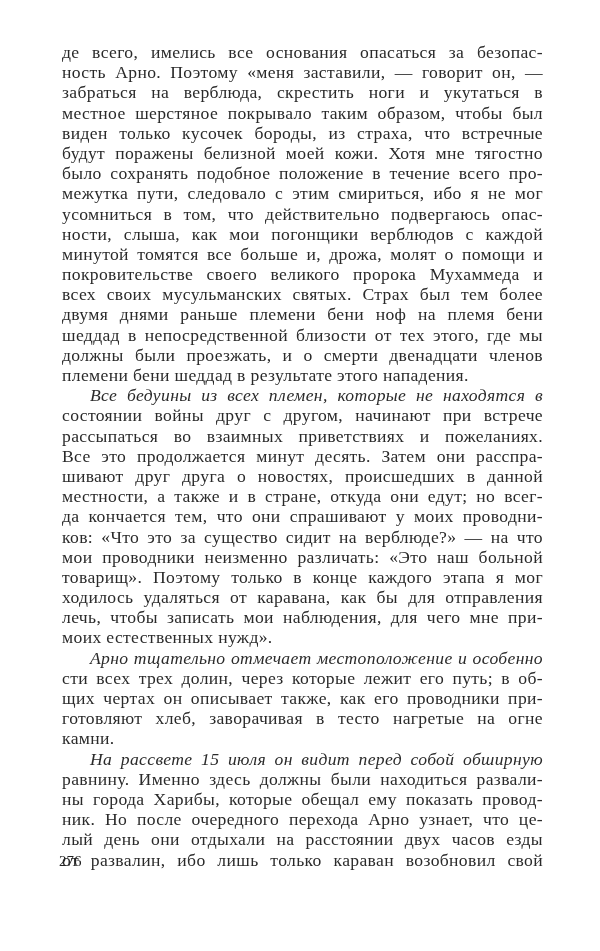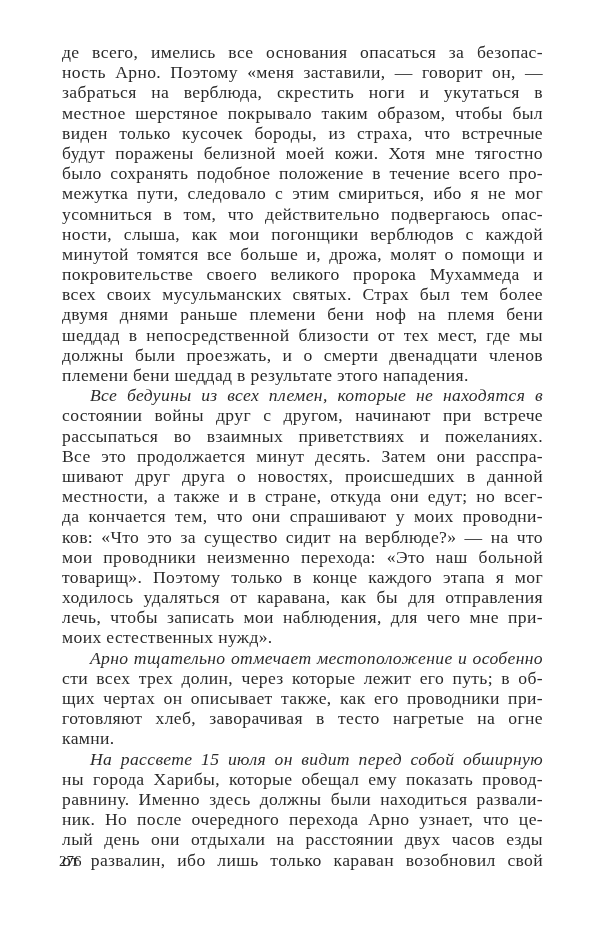--- a/index.html
+++ b/index.html
@@ -69,42 +69,42 @@
       <span class="line">виден только кусочек бороды, из страха, что  встречные</span>
       <span class="line">будут поражены белизной моей кожи. Хотя мне тягостно</span>
       <span class="line">было сохранять подобное положение в течение всего про-</span>
       <span class="line">межутка пути, следовало с этим смириться, ибо я не мог</span>
       <span class="line">усомниться в том, что действительно подвергаюсь опас-</span>
       <span class="line">ности, слыша, как мои погонщики верблюдов с каждой</span>
       <span class="line">минутой томятся все больше и, дрожа, молят о помощи и</span>
       <span class="line">покровительстве своего великого  пророка Мухаммеда и</span>
       <span class="line">всех своих мусульманских святых. Страх был тем более</span>
       <span class="line">двумя днями раньше племени бени ноф на племя бени</span>
-      <span class="line">шеддад в непосредственной близости от тех мест, где мы</span>
+      <span class="line">шеддад в непосредственной близости от тех этого, где мы</span>
       <span class="line">должны были проезжать, и о смерти двенадцати членов</span>
       <span class="line last">племени бени шеддад в результате этого нападения.</span>
       <span class="line indent">Все бедуины из всех племен, которые не находятся в</span>
       <span class="line">состоянии войны друг с другом, начинают  при  встрече</span>
       <span class="line">рассыпаться во взаимных приветствиях  и  пожеланиях.</span>
       <span class="line">Все это продолжается минут десять. Затем они расспра-</span>
       <span class="line">шивают друг друга о новостях, происшедших  в данной</span>
       <span class="line">местности, а также и в стране, откуда они едут; но всег-</span>
       <span class="line">да кончается тем, что они спрашивают у моих проводни-</span>
       <span class="line">ков: «Что это за существо сидит на верблюде?»  — на что</span>
-      <span class="line">мои проводники неизменно перехода: «Это  наш больной</span>
+      <span class="line">мои проводники неизменно различать: «Это  наш больной</span>
       <span class="line">товарищ». Поэтому только в конце каждого этапа я мог</span>
       <span class="line">ходилось удаляться от каравана, как бы для отправления</span>
       <span class="line">лечь, чтобы записать мои наблюдения, для чего мне при-</span>
       <span class="line last">моих естественных нужд».</span>
       <span class="line indent">Арно тщательно отмечает местоположение и особенно</span>
       <span class="line">сти всех трех долин, через которые лежит его путь; в об-</span>
       <span class="line">щих чертах он описывает также, как его проводники при-</span>
       <span class="line">готовляют хлеб, заворачивая в тесто нагретые  на огне</span>
       <span class="line last">камни.</span>
       <span class="line indent">На рассвете 15 июля он видит перед собой обширную</span>
+      <span class="line">равнину.  Именно здесь должны были находиться развали-</span>
       <span class="line">ны города Харибы, которые обещал ему показать провод-</span>
-      <span class="line">равнину.  Именно здесь должны были находиться развали-</span>
       <span class="line">ник. Но после очередного перехода Арно узнает, что це-</span>
       <span class="line">лый день они отдыхали на расстоянии двух часов езды</span>
       <span class="line">от развалин, ибо лишь только караван возобновил свой</span>
     </div>
   <div class="page-number">276</div>
 </div>
 
 </body></html>

